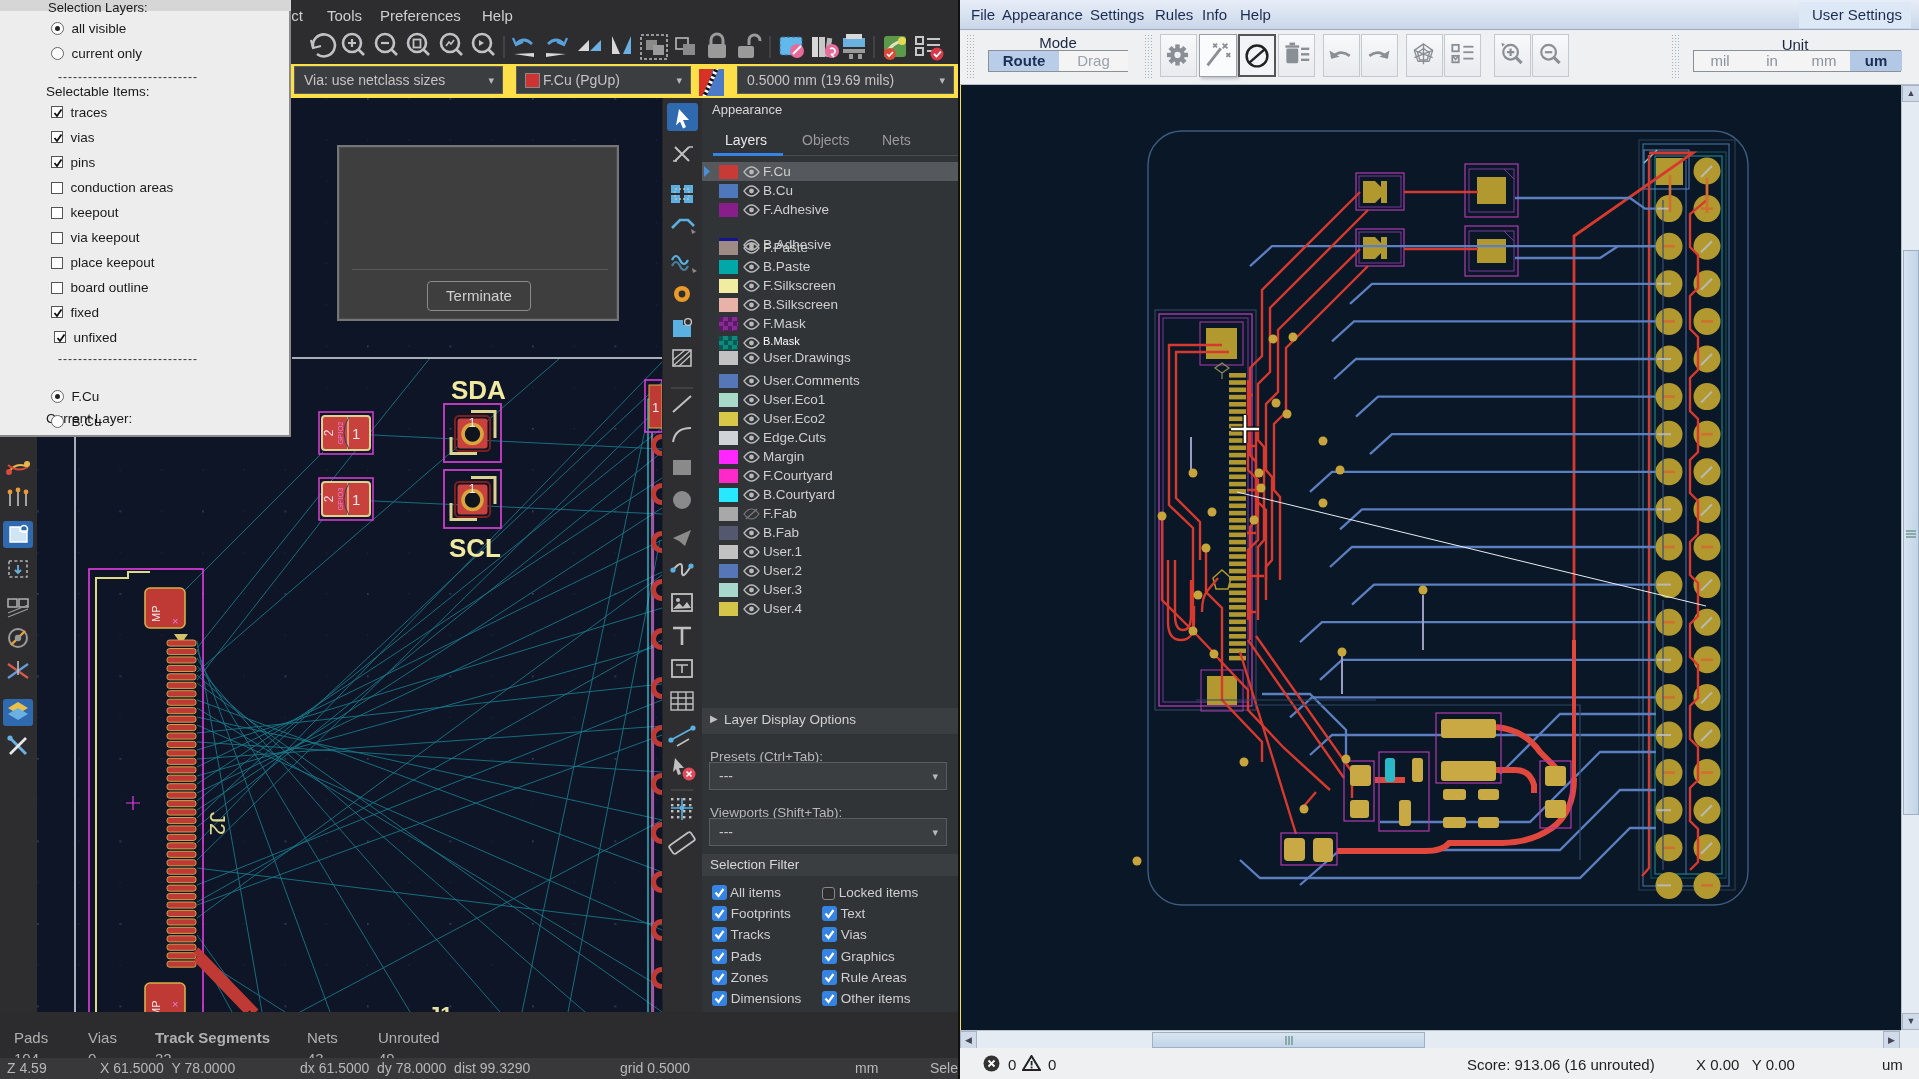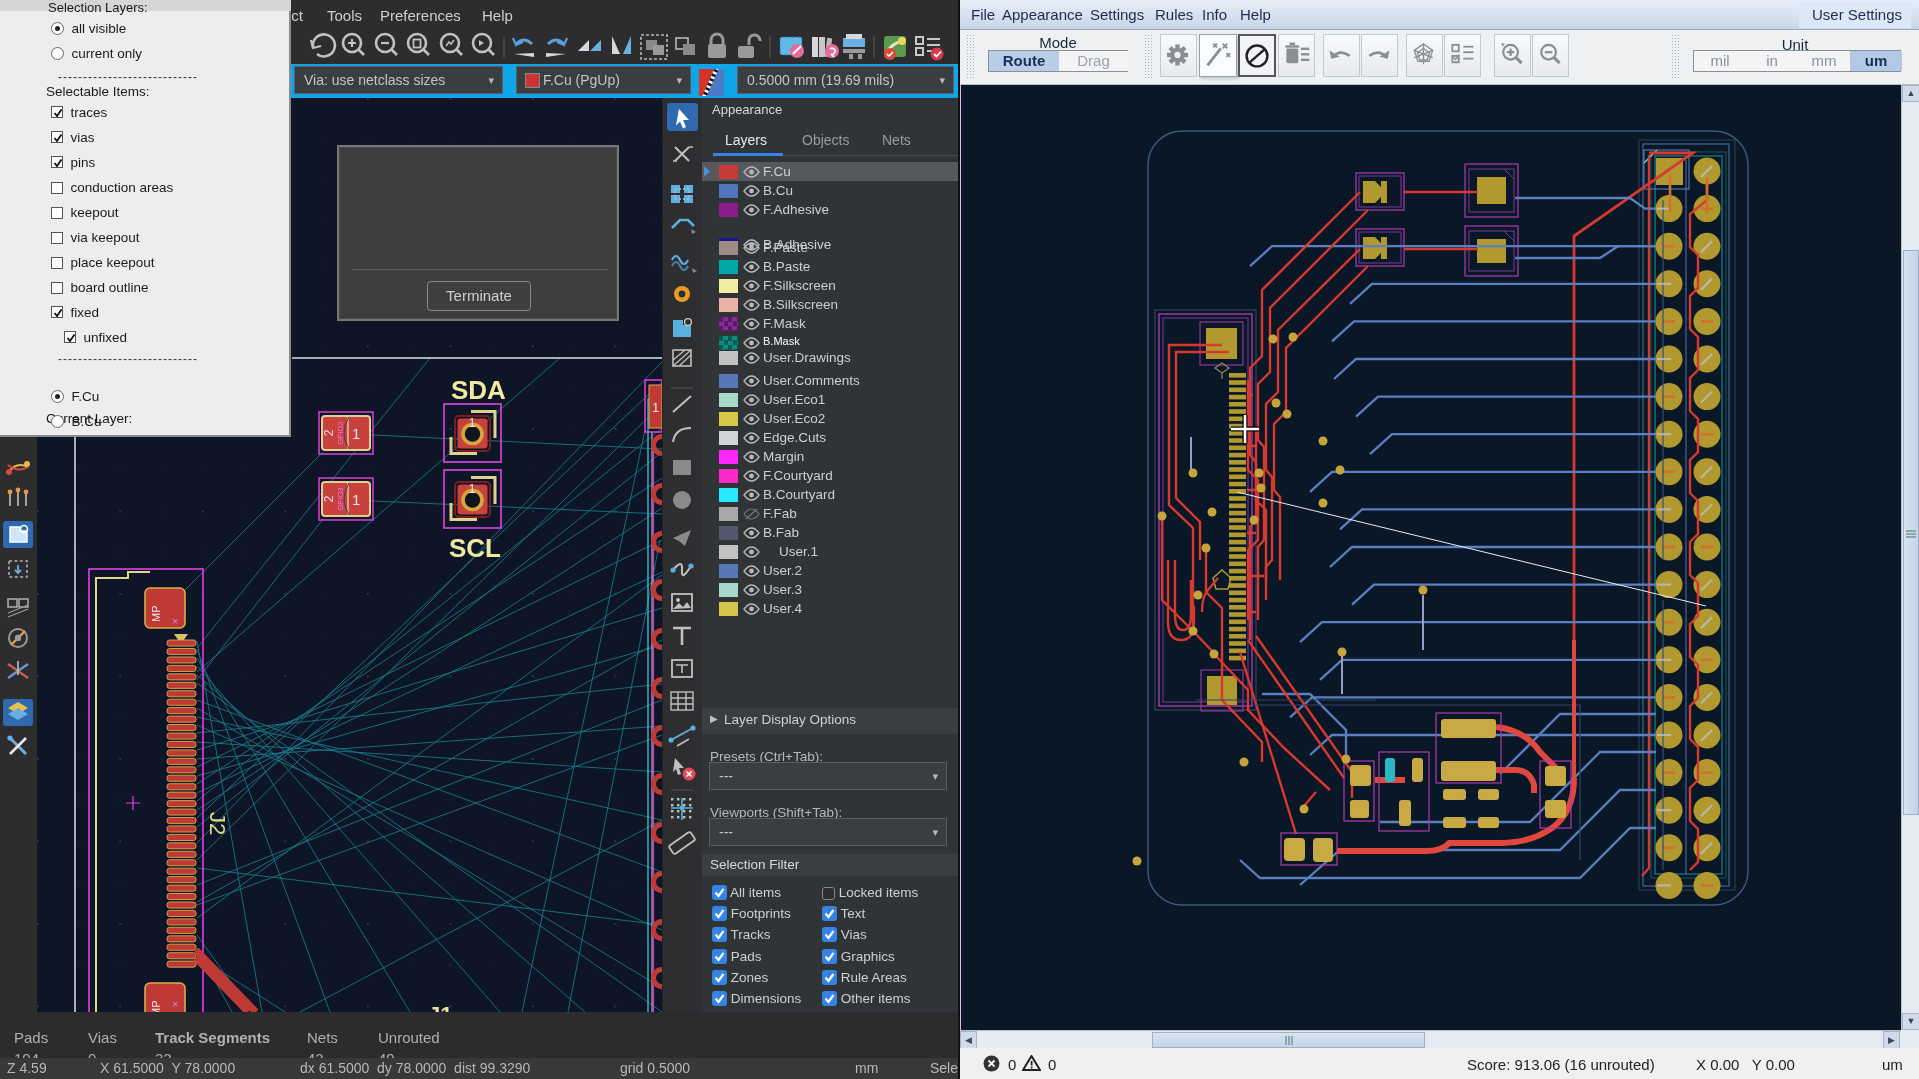--- a/index.html
+++ b/index.html
@@ -1,18 +1,18 @@
 <!DOCTYPE html>
 <html><head><meta charset="utf-8"><style>
 *{margin:0;padding:0;box-sizing:border-box;}
 html,body{width:1919px;height:1079px;overflow:hidden;background:#111;
 font-family:"Liberation Sans",sans-serif;}
 .abs{position:absolute;}
 #lw{position:absolute;left:0;top:0;width:958px;height:1079px;background:#2d2d30;}
-#rw{position:absolute;left:960px;top:0;width:959px;height:1079px;background:#f0abfc;}
+#rw{position:absolute;left:960px;top:0;width:959px;height:1079px;background:#fde047;}
 .menutxt{color:#cfcfcf;font-size:15px;}
 .ddbox{position:absolute;background:#3b3e40;border:1px solid #5a5d60;color:#c4c4c4;
 font-size:14px;line-height:26px;padding-left:9px;}
 .chev{position:absolute;right:8px;top:0;color:#b8b8b8;font-size:11px;}
 </style>
 </head><body>
 <div id="lw">
     <div class="abs" style="left:0;top:0;width:958px;height:30px;background:#2d2d30;">
       <span class="abs menutxt" style="left:283px;top:7px;">ect</span>
       <span class="abs menutxt" style="left:327px;top:7px;">Tools</span>
@@ -104,21 +104,21 @@
           <rect x="916" y="7" width="7" height="7"></rect>
           <rect x="916" y="18" width="7" height="7"></rect>
           <line x1="927" y1="9" x2="940" y2="9"></line>
           <line x1="927" y1="15" x2="940" y2="15"></line>
           <line x1="927" y1="21" x2="940" y2="21"></line>
         </g>
         <circle cx="937" cy="24" r="6.5" fill="#d83a4a"></circle>
         <path d="M934,24l2.5,2.5 4.5-5" stroke="#fff" stroke-width="1.8" fill="none"></path>
       </svg>
     </div>
-    <div class="abs" style="left:0;top:64px;width:958px;height:34px;background:#0ea5e9;padding-left:36px;">
+    <div class="abs" style="left:0;top:64px;width:958px;height:34px;background:#fde047;padding-left:36px;">
       <div class="ddbox" style="left:294px;top:2px;width:209px;height:28px;">Via: use netclass sizes<span class="chev" style="line-height:26px;">▾</span></div>
       <div class="ddbox" style="left:516px;top:2px;width:175px;height:28px;"><span style="display:inline-block;width:13px;height:13px;background:#c33;outline:1px solid #888;vertical-align:-2px;"></span> F.Cu (PgUp)<span class="chev" style="line-height:26px;">▾</span></div>
       <svg class="abs" style="left:699px;top:5px" width="25" height="27" viewBox="0 0 25 27">
         <rect width="25" height="27" fill="#d63228"></rect>
         <polygon points="14,0 25,0 25,27 7,27" fill="#4a7ac8"></polygon>
         <line x1="5" y1="28" x2="18" y2="-1" stroke="#111" stroke-width="4"></line>
         <line x1="5" y1="28" x2="18" y2="-1" stroke="#fff" stroke-width="4" stroke-dasharray="2.5,2.5"></line>
       </svg>
       <div class="ddbox" style="left:737px;top:2px;width:217px;height:28px;">0.5000 mm (19.69 mils)<span class="chev" style="line-height:26px;">▾</span></div>
     </div>
@@ -565,21 +565,21 @@
           <circle cx="8.5" cy="6" r="2.4" fill="#b8b8b8"></circle>
         </svg>
         <span class="abs" style="left:61px;top:2px;font-size:13.5px;color:#cfcfcf;">B.Fab</span>
       </div>
       <div class="abs" style="left:0;top:444px;width:256px;height:19px;">
         <div class="abs" style="left:17px;top:2.5px;width:19px;height:14px;background:#c2c2c2;"></div>
         <svg width="17" height="12" viewBox="0 0 17 12" style="position:absolute;left:41px;top:4px;">
           <path d="M1,6q7.5-10 15,0q-7.5,10 -15,0z" fill="none" stroke="#b8b8b8" stroke-width="1.3"></path>
           <circle cx="8.5" cy="6" r="2.4" fill="#b8b8b8"></circle>
         </svg>
-        <span class="abs" style="left:61px;top:2px;font-size:13.5px;color:#cfcfcf;margin-left:16px;">User.1</span>
+        <span class="abs" style="left:61px;top:2px;font-size:13.5px;color:#cfcfcf;">User.1</span>
       </div>
       <div class="abs" style="left:0;top:463px;width:256px;height:19px;">
         <div class="abs" style="left:17px;top:2.5px;width:19px;height:14px;background:#5577b8;"></div>
         <svg width="17" height="12" viewBox="0 0 17 12" style="position:absolute;left:41px;top:4px;">
           <path d="M1,6q7.5-10 15,0q-7.5,10 -15,0z" fill="none" stroke="#b8b8b8" stroke-width="1.3"></path>
           <circle cx="8.5" cy="6" r="2.4" fill="#b8b8b8"></circle>
         </svg>
         <span class="abs" style="left:61px;top:2px;font-size:13.5px;color:#cfcfcf;">User.2</span>
       </div>
       <div class="abs" style="left:0;top:482px;width:256px;height:19px;">
@@ -685,21 +685,21 @@
             <path d="M2.5,6l2.5,3 4.5-6.5" stroke="#111" stroke-width="1.8" fill="none"></path>
           </svg></span>&nbsp; pins</div>
       <div class="abs" style="left:51px;top:180px;font-size:13.5px;"><span style="display:inline-block;width:12px;height:12px;border:1px solid #555;background:#fff;vertical-align:-2px;"></span>&nbsp; conduction areas</div>
       <div class="abs" style="left:51px;top:205px;font-size:13.5px;"><span style="display:inline-block;width:12px;height:12px;border:1px solid #555;background:#fff;vertical-align:-2px;"></span>&nbsp; keepout</div>
       <div class="abs" style="left:51px;top:230px;font-size:13.5px;"><span style="display:inline-block;width:12px;height:12px;border:1px solid #555;background:#fff;vertical-align:-2px;"></span>&nbsp; via keepout</div>
       <div class="abs" style="left:51px;top:255px;font-size:13.5px;"><span style="display:inline-block;width:12px;height:12px;border:1px solid #555;background:#fff;vertical-align:-2px;"></span>&nbsp; place keepout</div>
       <div class="abs" style="left:51px;top:280px;font-size:13.5px;"><span style="display:inline-block;width:12px;height:12px;border:1px solid #555;background:#fff;vertical-align:-2px;"></span>&nbsp; board outline</div>
       <div class="abs" style="left:51px;top:305px;font-size:13.5px;"><span style="display:inline-block;width:12px;height:12px;border:1px solid #555;background:#fff;vertical-align:-2px;"><svg width="12" height="12">
             <path d="M2.5,6l2.5,3 4.5-6.5" stroke="#111" stroke-width="1.8" fill="none"></path>
           </svg></span>&nbsp; fixed</div>
-      <div class="abs" style="left:64px;top:330px;font-size:13.5px;"><span style="display:inline-block;width:12px;height:12px;border:1px solid #555;background:#fff;vertical-align:-2px;"><svg width="12" height="12">
+      <div class="abs" style="left:54px;top:330px;font-size:13.5px;"><span style="display:inline-block;width:12px;height:12px;border:1px solid #555;background:#fff;vertical-align:-2px;"><svg width="12" height="12">
             <path d="M2.5,6l2.5,3 4.5-6.5" stroke="#111" stroke-width="1.8" fill="none"></path>
           </svg></span>&nbsp; unfixed</div>
       <div class="abs" style="left:58px;top:352px;font-size:12px;color:#333;letter-spacing:1px;">----------------------------</div>
       <div class="abs" style="left:46px;top:367px;font-size:13.5px;margin-top:44px;">Current Layer:</div>
       <div class="abs" style="left:51px;top:389px;font-size:13.5px;"><span style="display:inline-block;width:13px;height:13px;border:1px solid #666;border-radius:50%;background:#fff;position:relative;vertical-align:-2px;"><span style="position:absolute;left:3px;top:3px;width:5px;height:5px;border-radius:50%;background:#222;"></span></span>&nbsp; F.Cu</div>
       <div class="abs" style="left:51px;top:414px;font-size:13.5px;"><span style="display:inline-block;width:13px;height:13px;border:1px solid #666;border-radius:50%;background:#fff;vertical-align:-2px;"></span>&nbsp; B.Cu</div>
     </div>
   </div>
 <div id="rw">
     <div class="abs" style="left:0;top:0;width:959px;height:30px;background:linear-gradient(#e7eef8,#c9d6e8);border-bottom:1px solid #9aaac0;">

